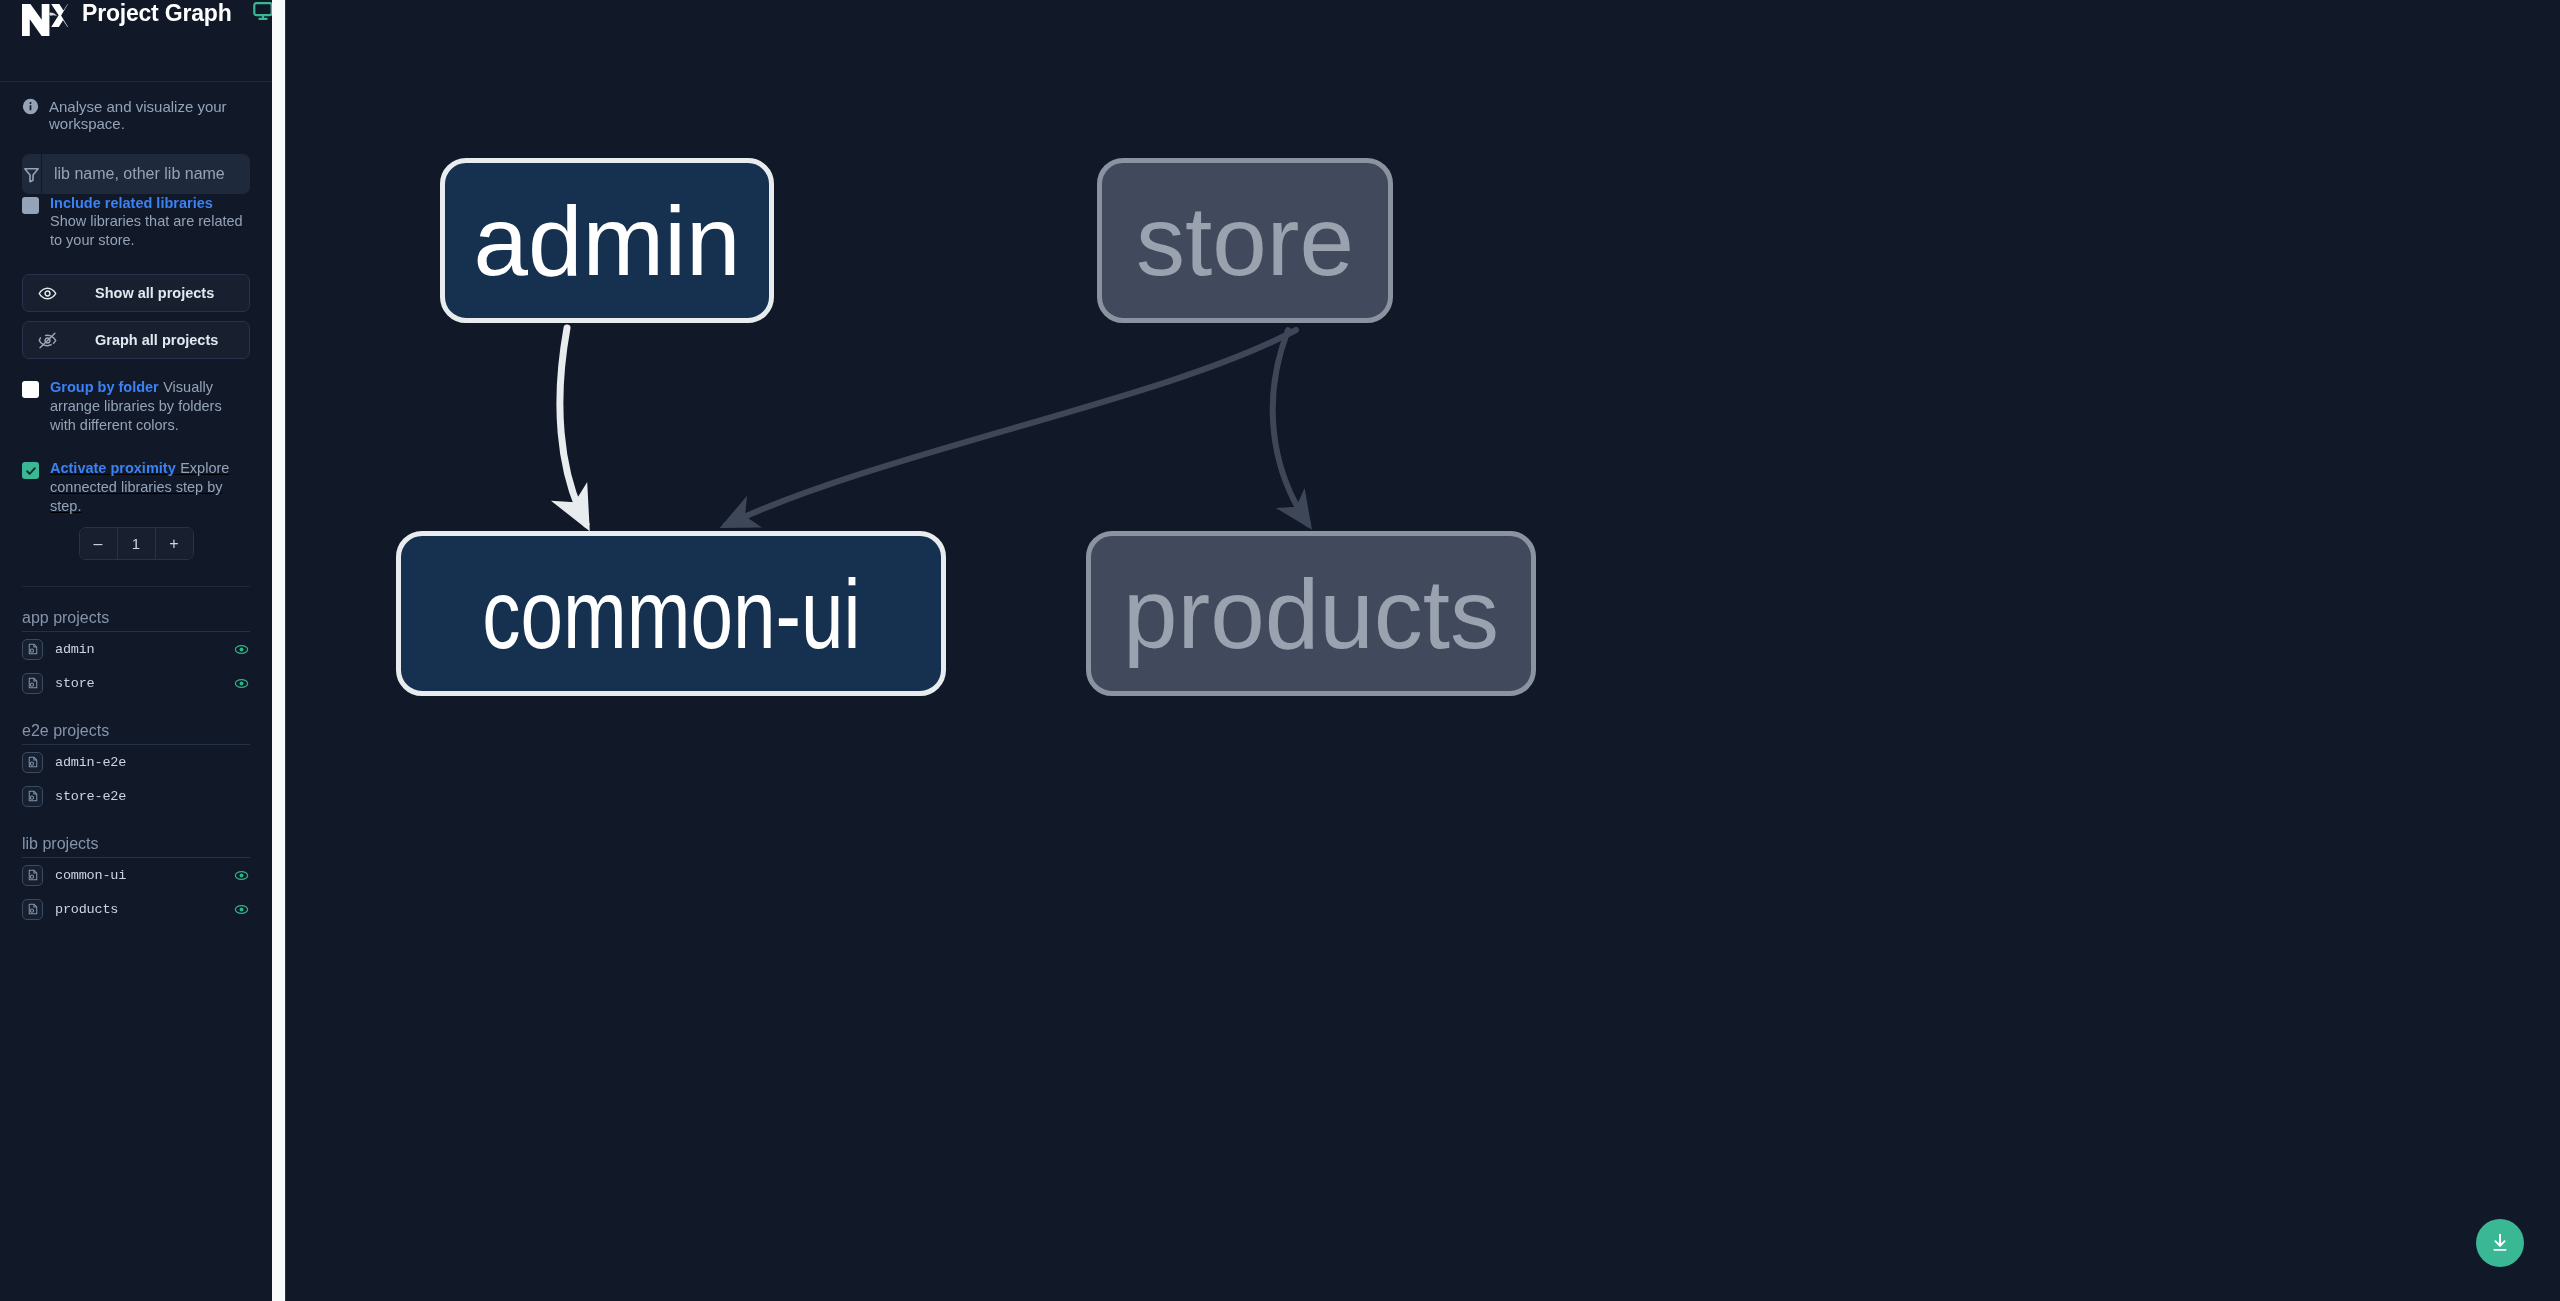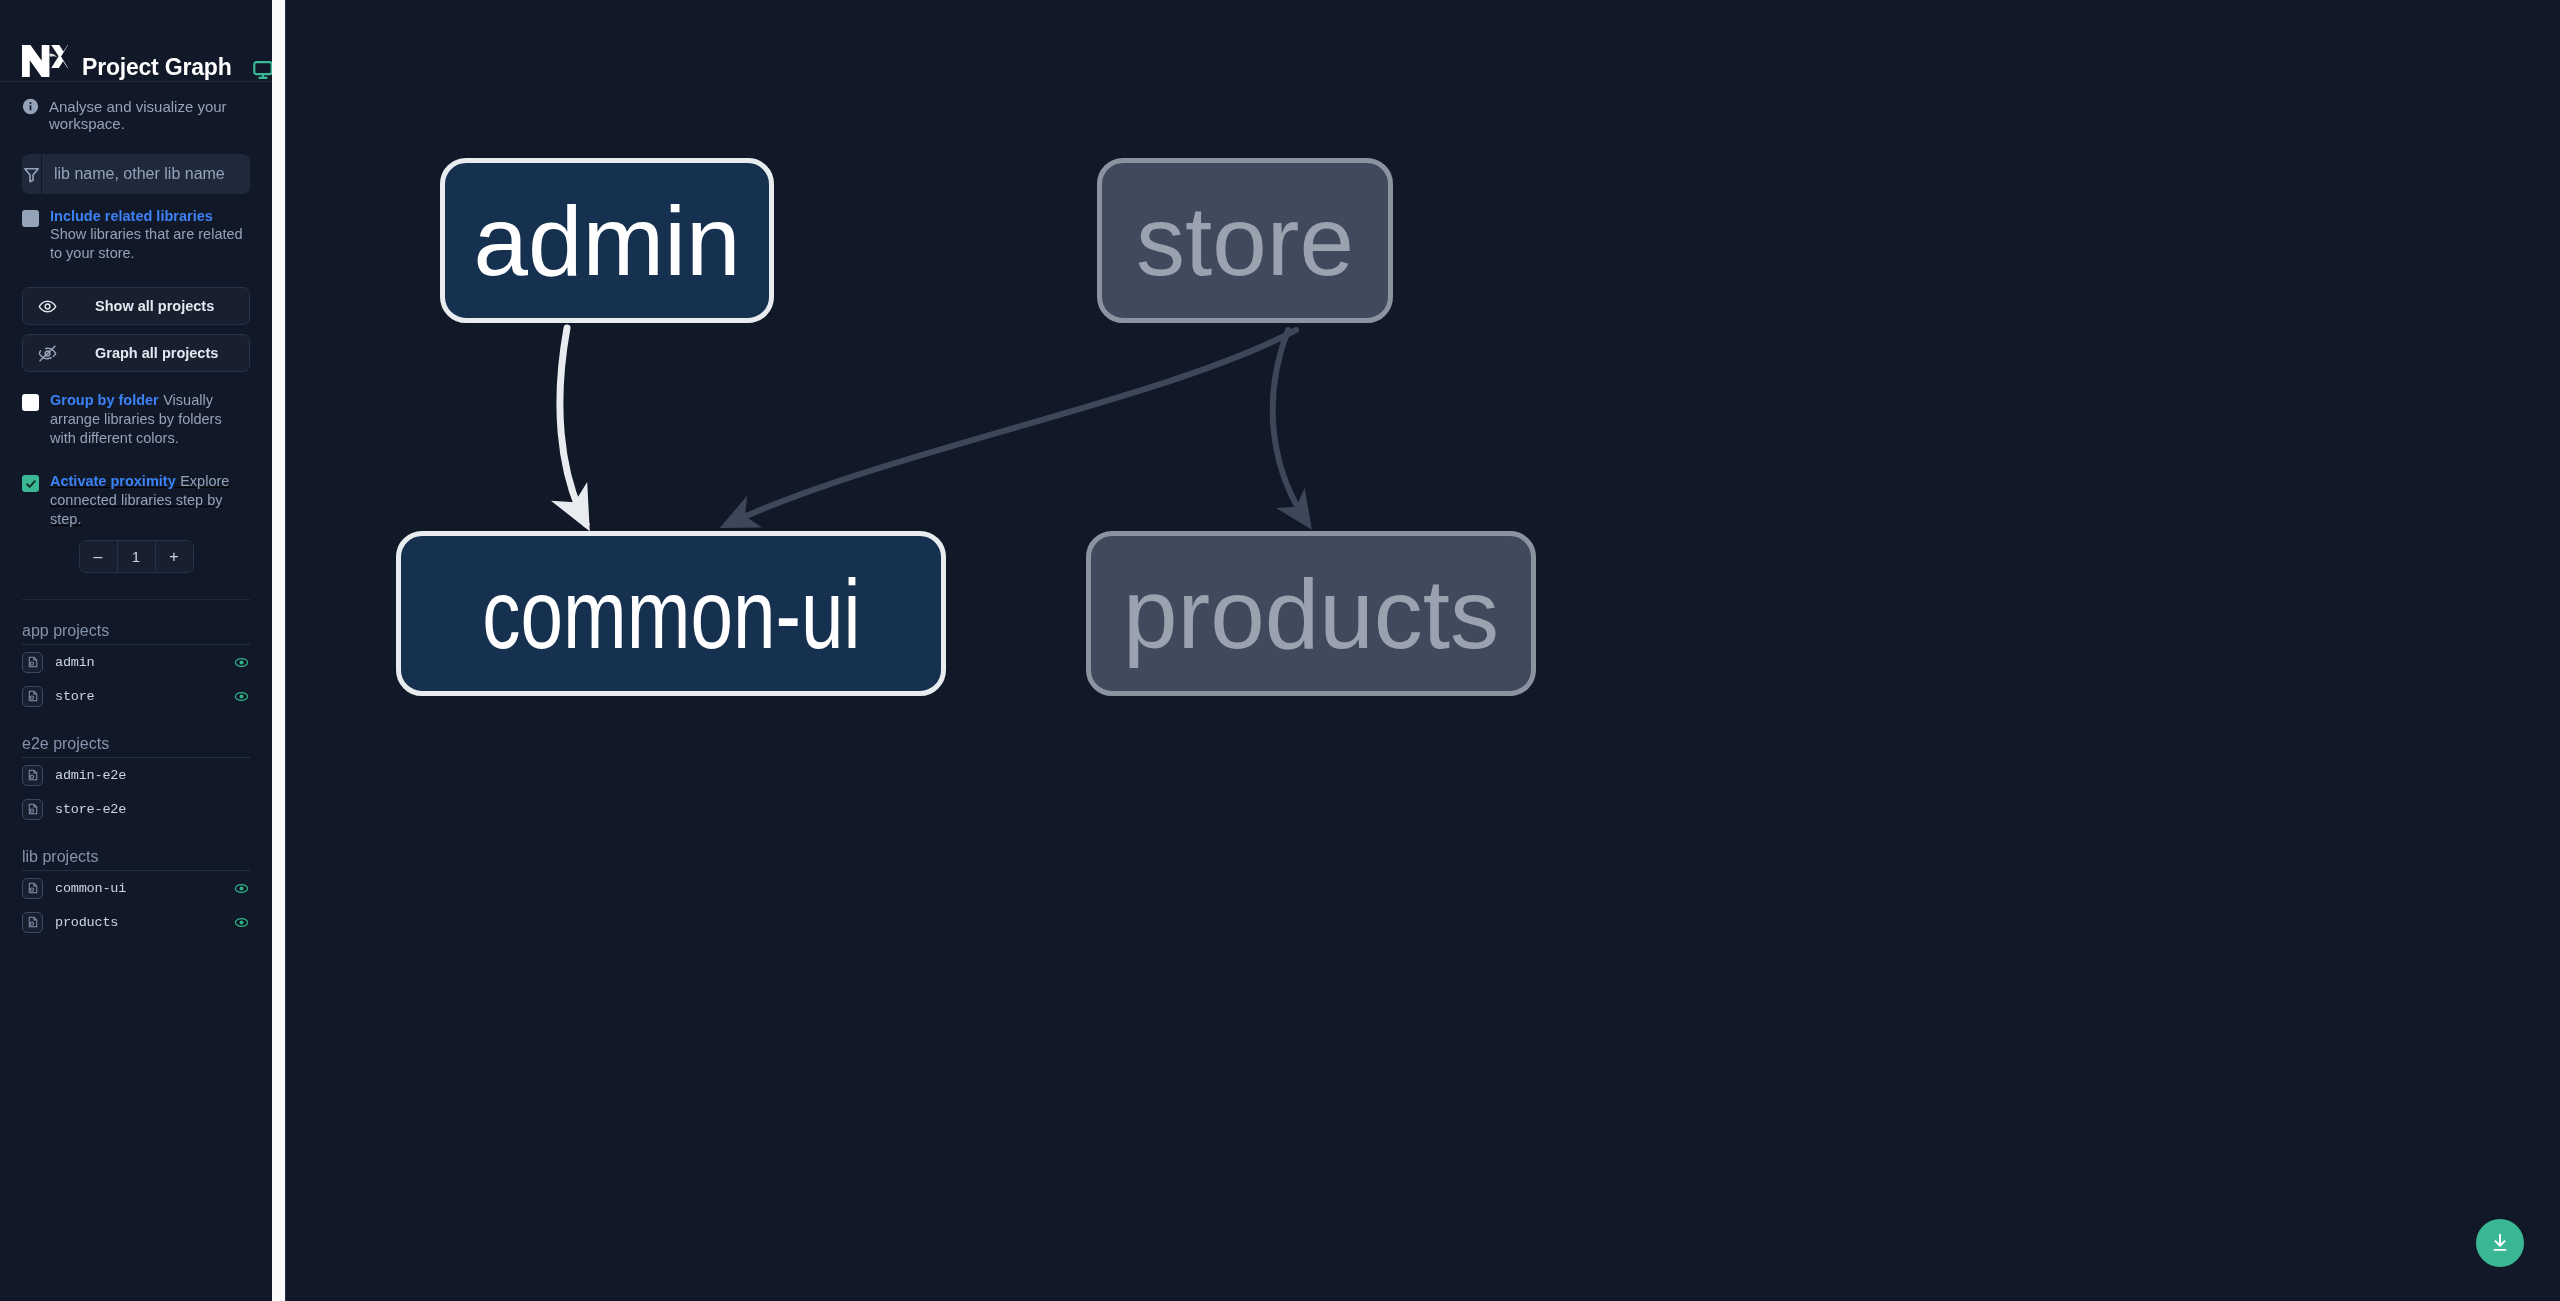--- a/index.html
+++ b/index.html
@@ -15,21 +15,21 @@
   #sidebar {
     position: relative;
     width: 272px; height: 1301px;
     background: #111827;
     flex: 0 0 272px;
     display: flex; flex-direction: column;
     overflow: hidden;
   }
   .sb-header {
     height: 82px; flex: 0 0 82px;
-    display: flex; align-items: flex-end;
+    display: flex; align-items: flex-start;
     padding: 0 22px;
     border-bottom: 1px solid #1e293b;
     gap: 14px;
   }
   .nx-logo { width: 46px; height: 40px; flex: 0 0 46px; display:block; }
   .app-title {
     font-size: 23px; font-weight: bold; color: #ffffff;
     letter-spacing: -0.2px; white-space: nowrap;
   }
   .monitor-icon { margin-left: 6px; width: 22px; height: 22px; display:block; }
@@ -42,21 +42,20 @@
   .info-icon { width: 17px; height: 17px; flex: 0 0 17px; display:block; }
 
   .sb-body { padding: 10px 22px 0 22px; }
 
   .search-row {
     display: flex; align-items: stretch;
     height: 40px;
     background: #1e293b;
     border-radius: 7px;
     overflow: hidden;
-    margin-bottom: 13px;
   }
   .search-icon-box {
     width: 42px; display: flex; align-items: center; justify-content: center;
     border-right: 1px solid #0f172a;
   }
   .funnel-icon { width: 19px; height: 19px; display:block; }
   .search-input {
     flex: 1; background: transparent; border: 0; outline: none;
     color: #cbd5e1; font-size: 16px;
     font-family: "Liberation Sans", sans-serif;

